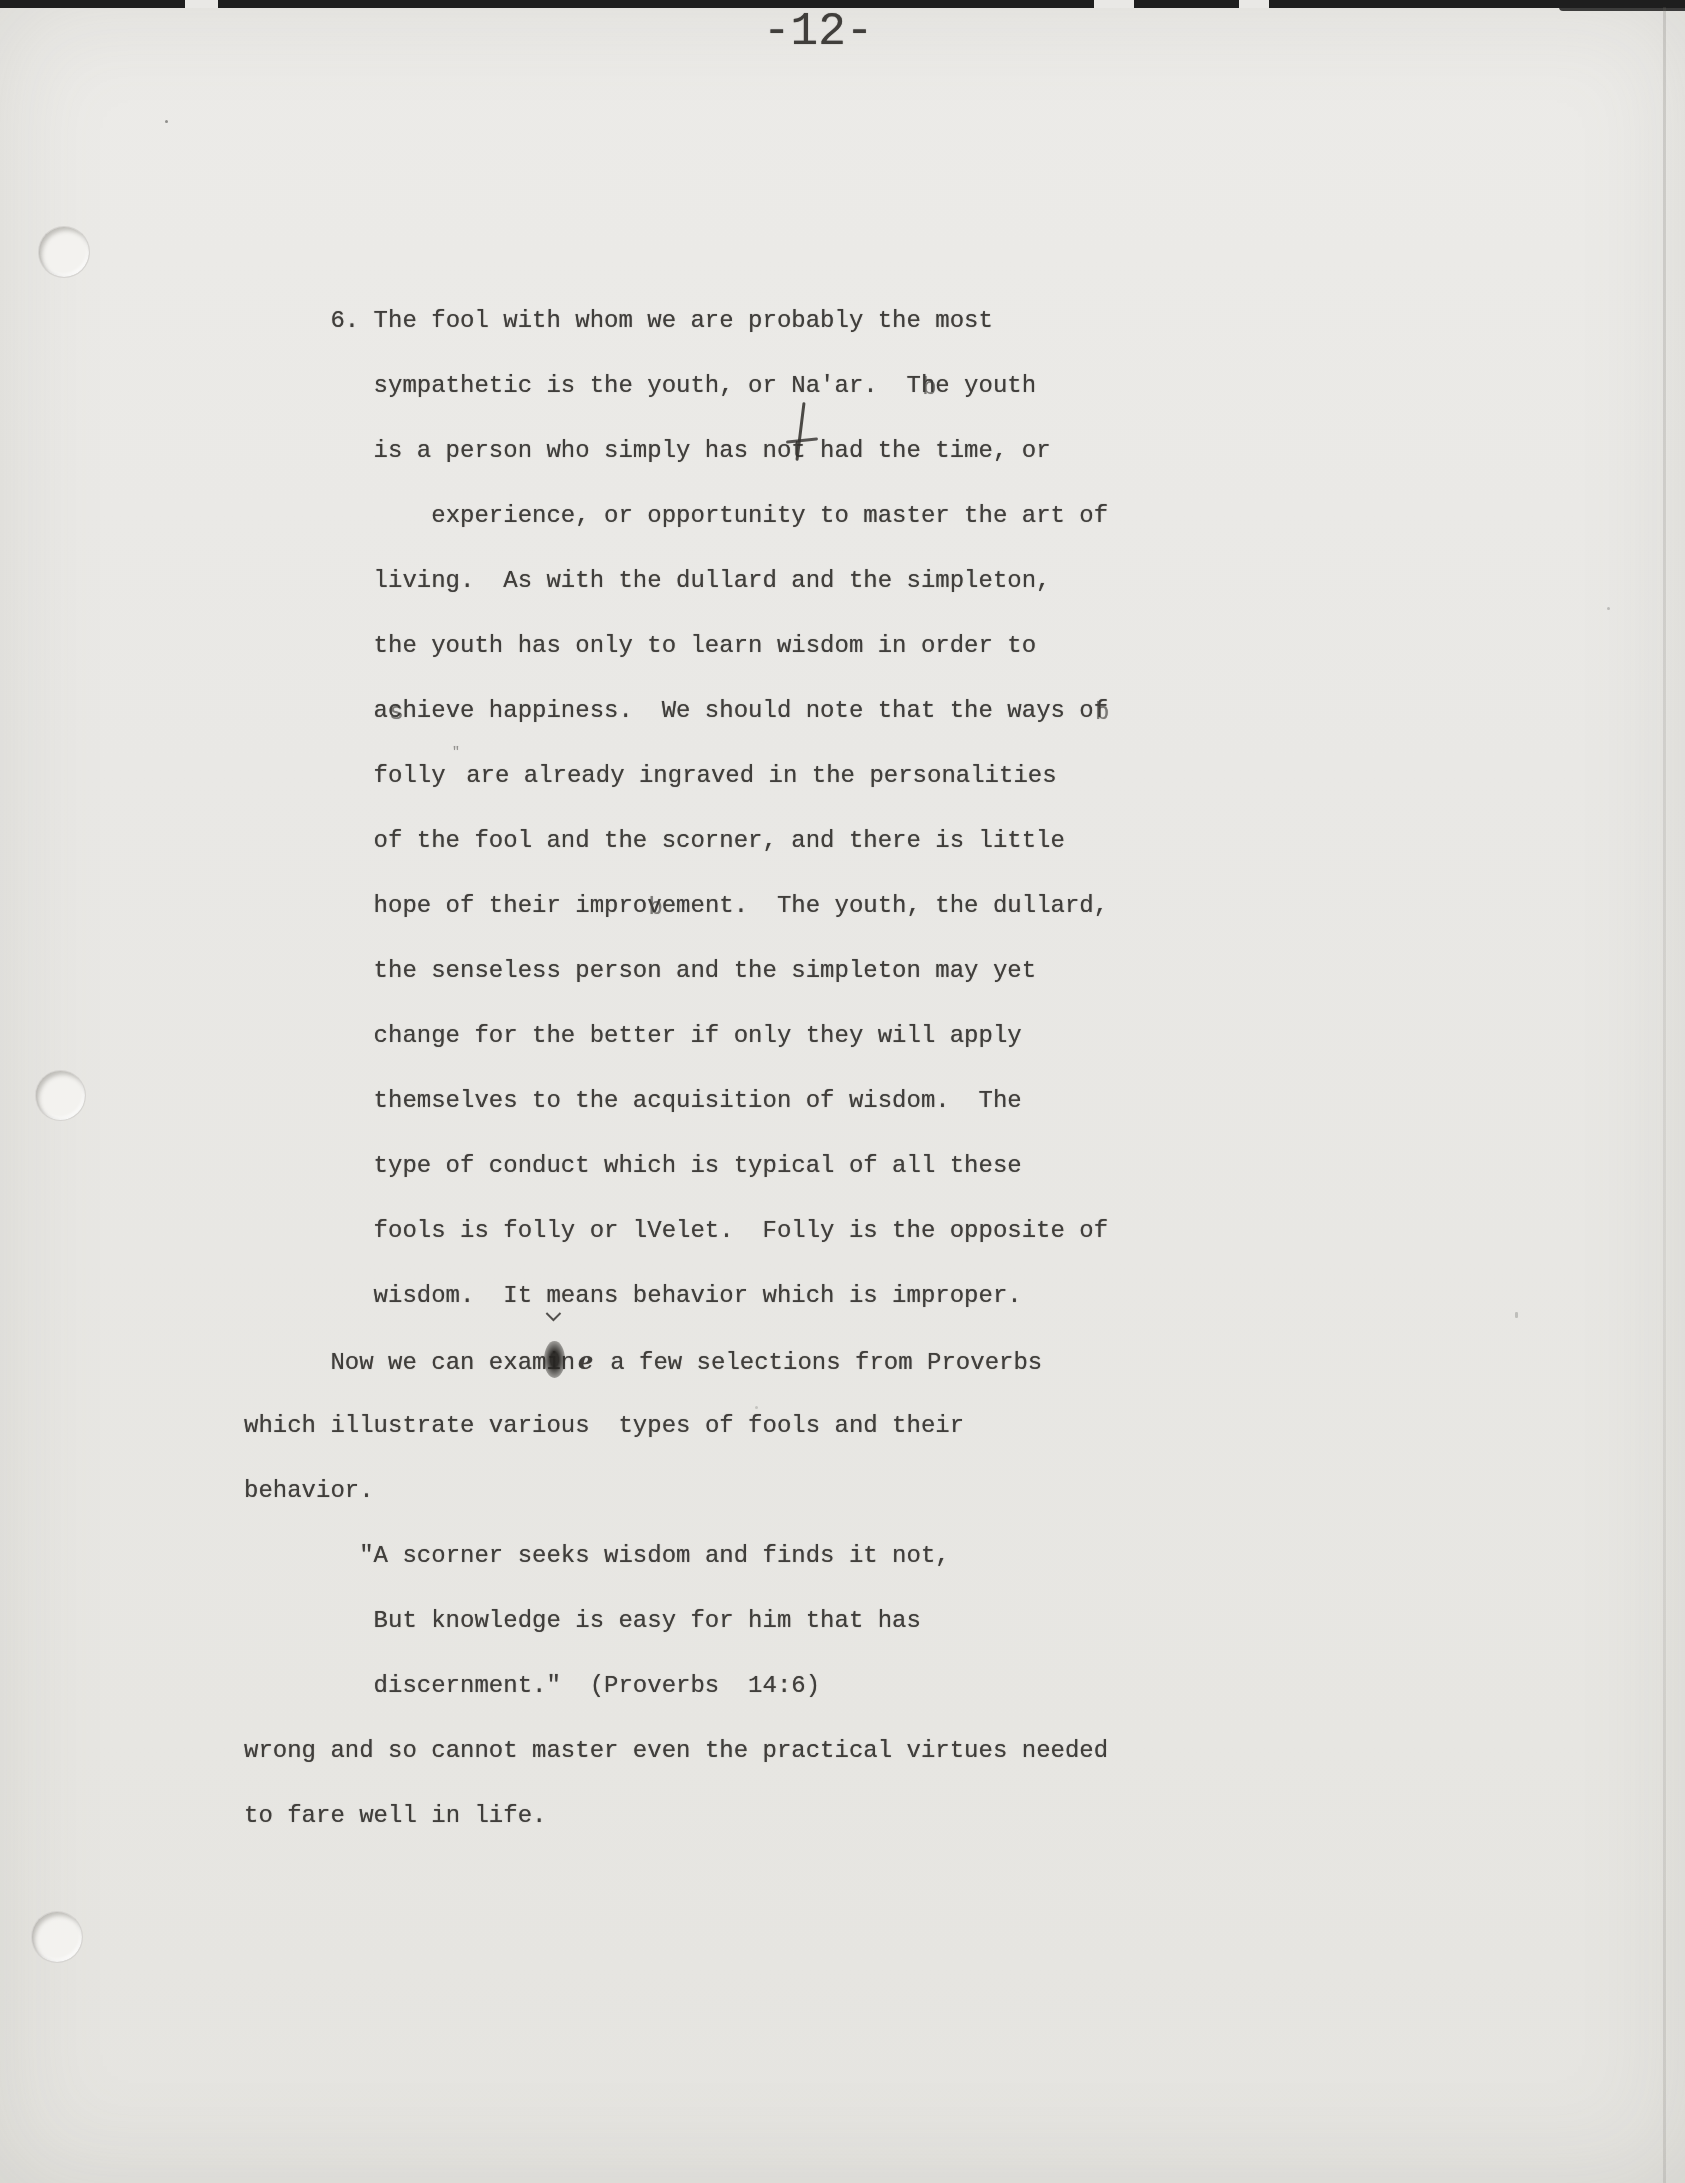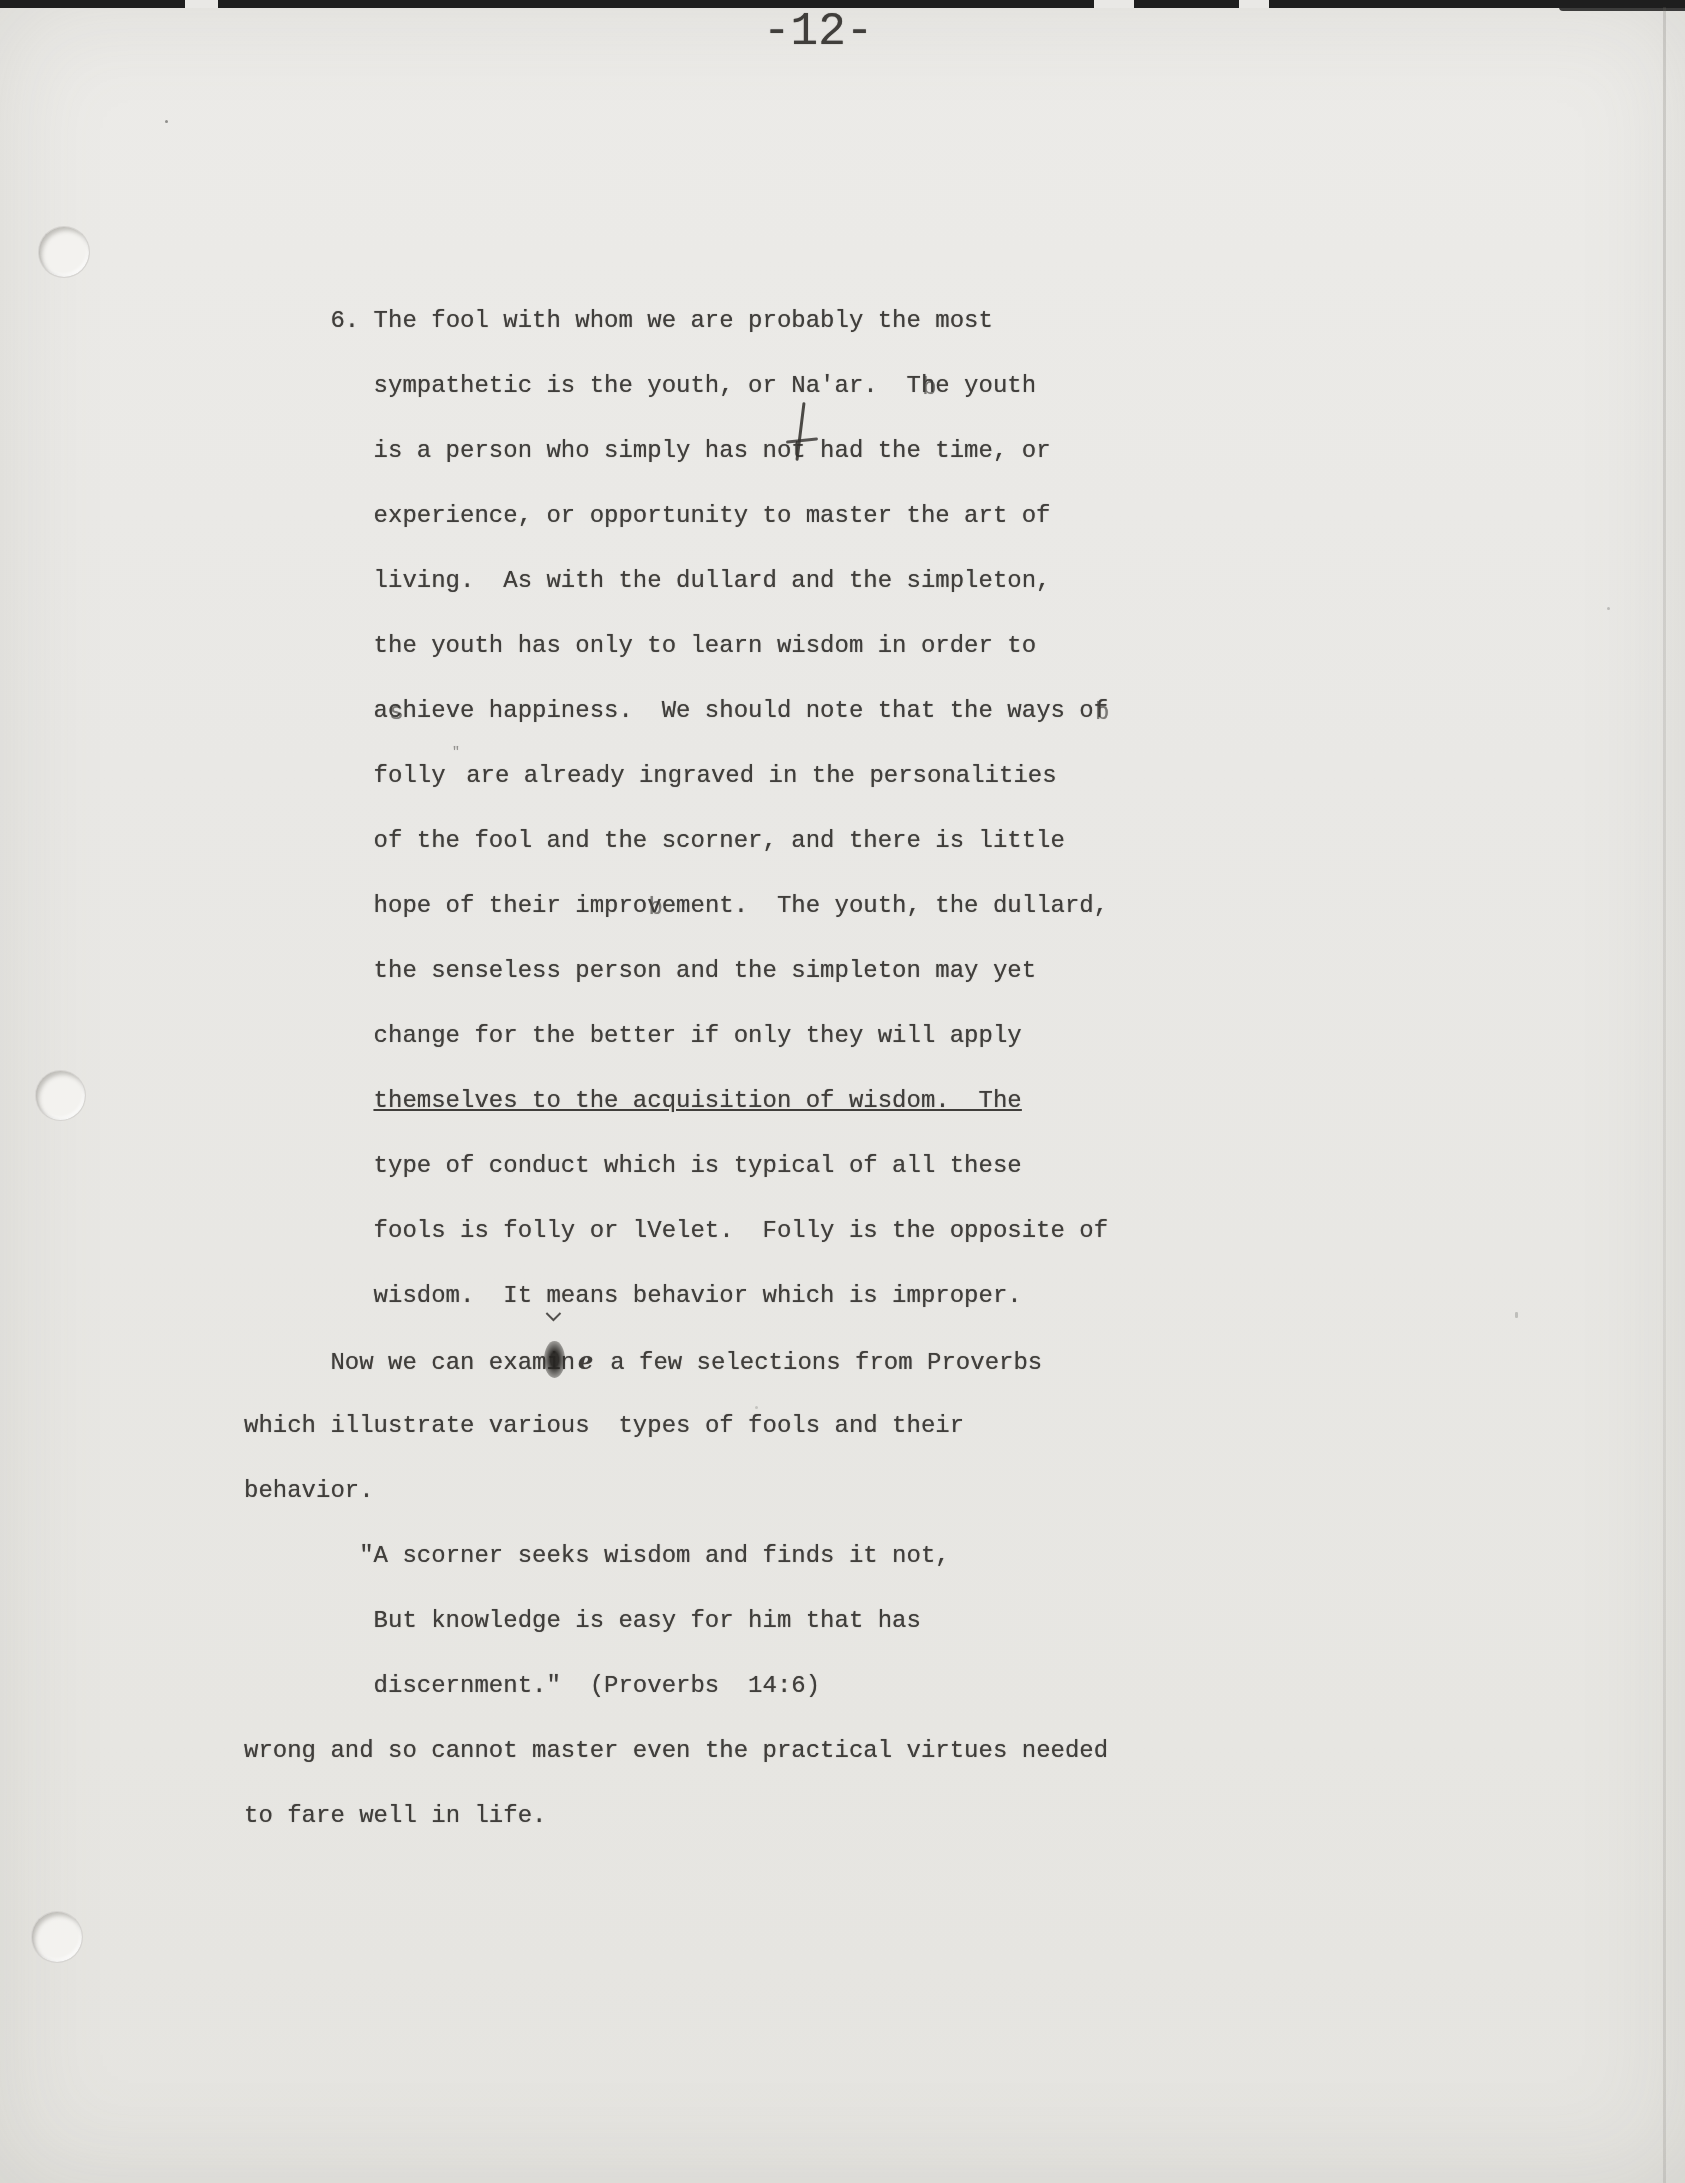--- a/index.html
+++ b/index.html
@@ -113,30 +113,30 @@
   </div>
 
   <div class="paper-edge-shadow"></div>
 
   <div class="page-number">-12-</div>
 
   <div class="text-block">
       <div class="line" style="padding-left: 6ch;"><span>6. The fool with whom we are probably the most</span></div>
       <div class="line" style="padding-left: 9ch;"><span>sympathetic is the youth, or </span><span class="s-u">Na'ar</span><span>.  T</span><span class="s-ov">h<span class="ov-ghost">b</span></span><span>e youth</span></div>
       <div class="line" style="padding-left: 9ch;"><span>is a person who simply has no</span><span class="s-xt">t</span><span> had the time, or</span></div>
-      <div class="line" style="padding-left: 9ch;"><span>experience, or opportunity to master the art of</span></div>
+      <div class="line" style="padding-left: 9ch; text-align: right;"><span>experience, or opportunity to master the art of</span></div>
       <div class="line" style="padding-left: 9ch;"><span>living.  As with the dullard and the simpleton,</span></div>
       <div class="line" style="padding-left: 9ch;"><span>the youth has only to learn wisdom in order to</span></div>
       <div class="line" style="padding-left: 9ch;"><span>a</span><span class="s-ov">c<span class="ov-ghost">s</span></span><span>hieve happiness.  We should note that the ways o</span><span class="s-ov">f<span class="ov-ghost">b</span></span></div>
       <div class="line" style="padding-left: 9ch;"><span>folly</span><span class="s-faint">"</span><span>are already ingraved in the personalities</span></div>
       <div class="line" style="padding-left: 9ch;"><span>of the fool and the scorner, and there is little</span></div>
       <div class="line" style="padding-left: 9ch;"><span>hope of their impro</span><span class="s-ov">v<span class="ov-ghost">b</span></span><span>ement.  The youth, the dullard,</span></div>
       <div class="line" style="padding-left: 9ch;"><span>the senseless person and the simpleton may yet</span></div>
       <div class="line" style="padding-left: 9ch;"><span>change for the better if only they will apply</span></div>
-      <div class="line" style="padding-left: 9ch; text-decoration: underline;"><span>themselves to the acquisition of wisdom.  The</span></div>
+      <div class="line" style="padding-left: 9ch;"><span>themselves to the acquisition of wisdom.  The</span></div>
       <div class="line" style="padding-left: 9ch;"><span>type of conduct which is typical of all these</span></div>
       <div class="line" style="padding-left: 9ch;"><span>fools is folly or lVelet.  Folly is the opposite of</span></div>
       <div class="line" style="padding-left: 9ch;"><span>wisdom.  It means behavior which is improper.</span></div>
       <div class="line" style="padding-left: 6ch;"><span>Now we can exam</span><span class="s-blot">i<span class="caret-mark"></span></span><span>n</span><span class="s-hand">e</span><span> a few selections from Proverbs</span></div>
       <div class="line" style="padding-left: 0ch;"><span>which illustrate various  types of fools and their</span></div>
       <div class="line" style="padding-left: 0ch;"><span>behavior.</span></div>
       <div class="line" style="padding-left: 8ch;"><span>"A scorner seeks wisdom and finds it not,</span></div>
       <div class="line" style="padding-left: 9ch;"><span>But knowledge is easy for him that has</span></div>
       <div class="line" style="padding-left: 9ch;"><span>discernment."  (Proverbs  14:6)</span></div>
       <div class="line" style="padding-left: 0ch;"><span>wrong and so cannot master even the practical virtues needed</span></div>

